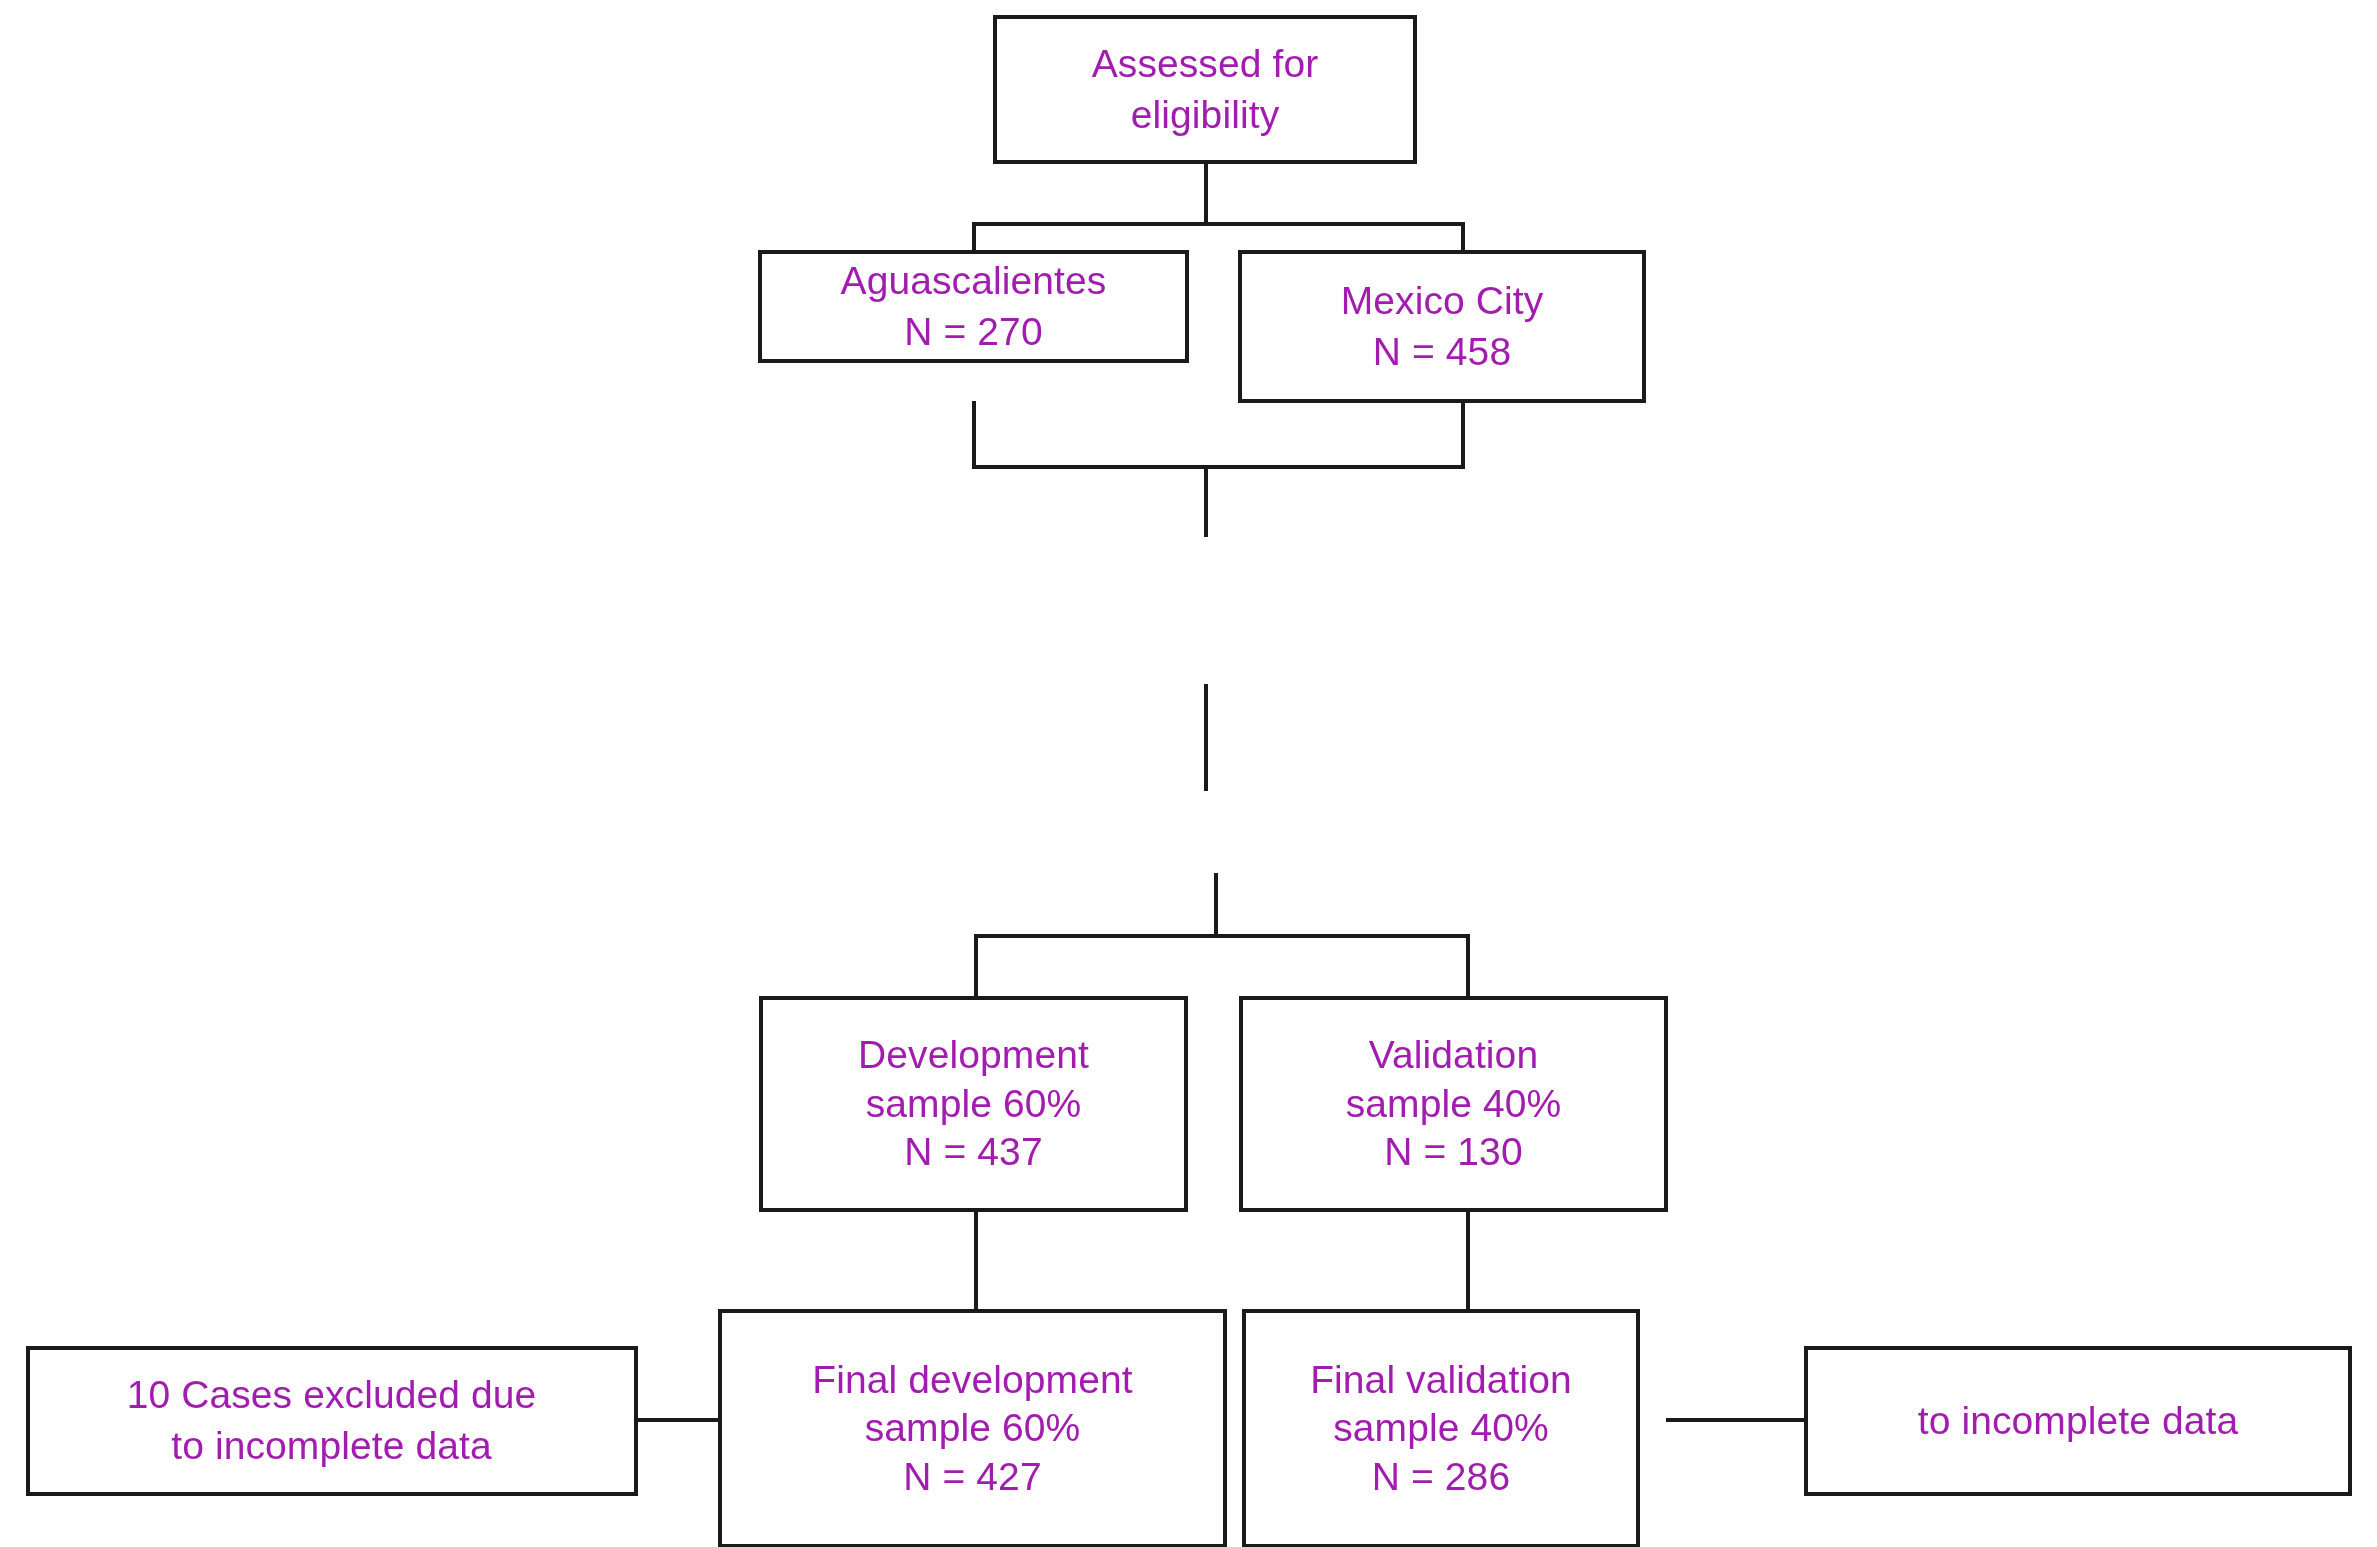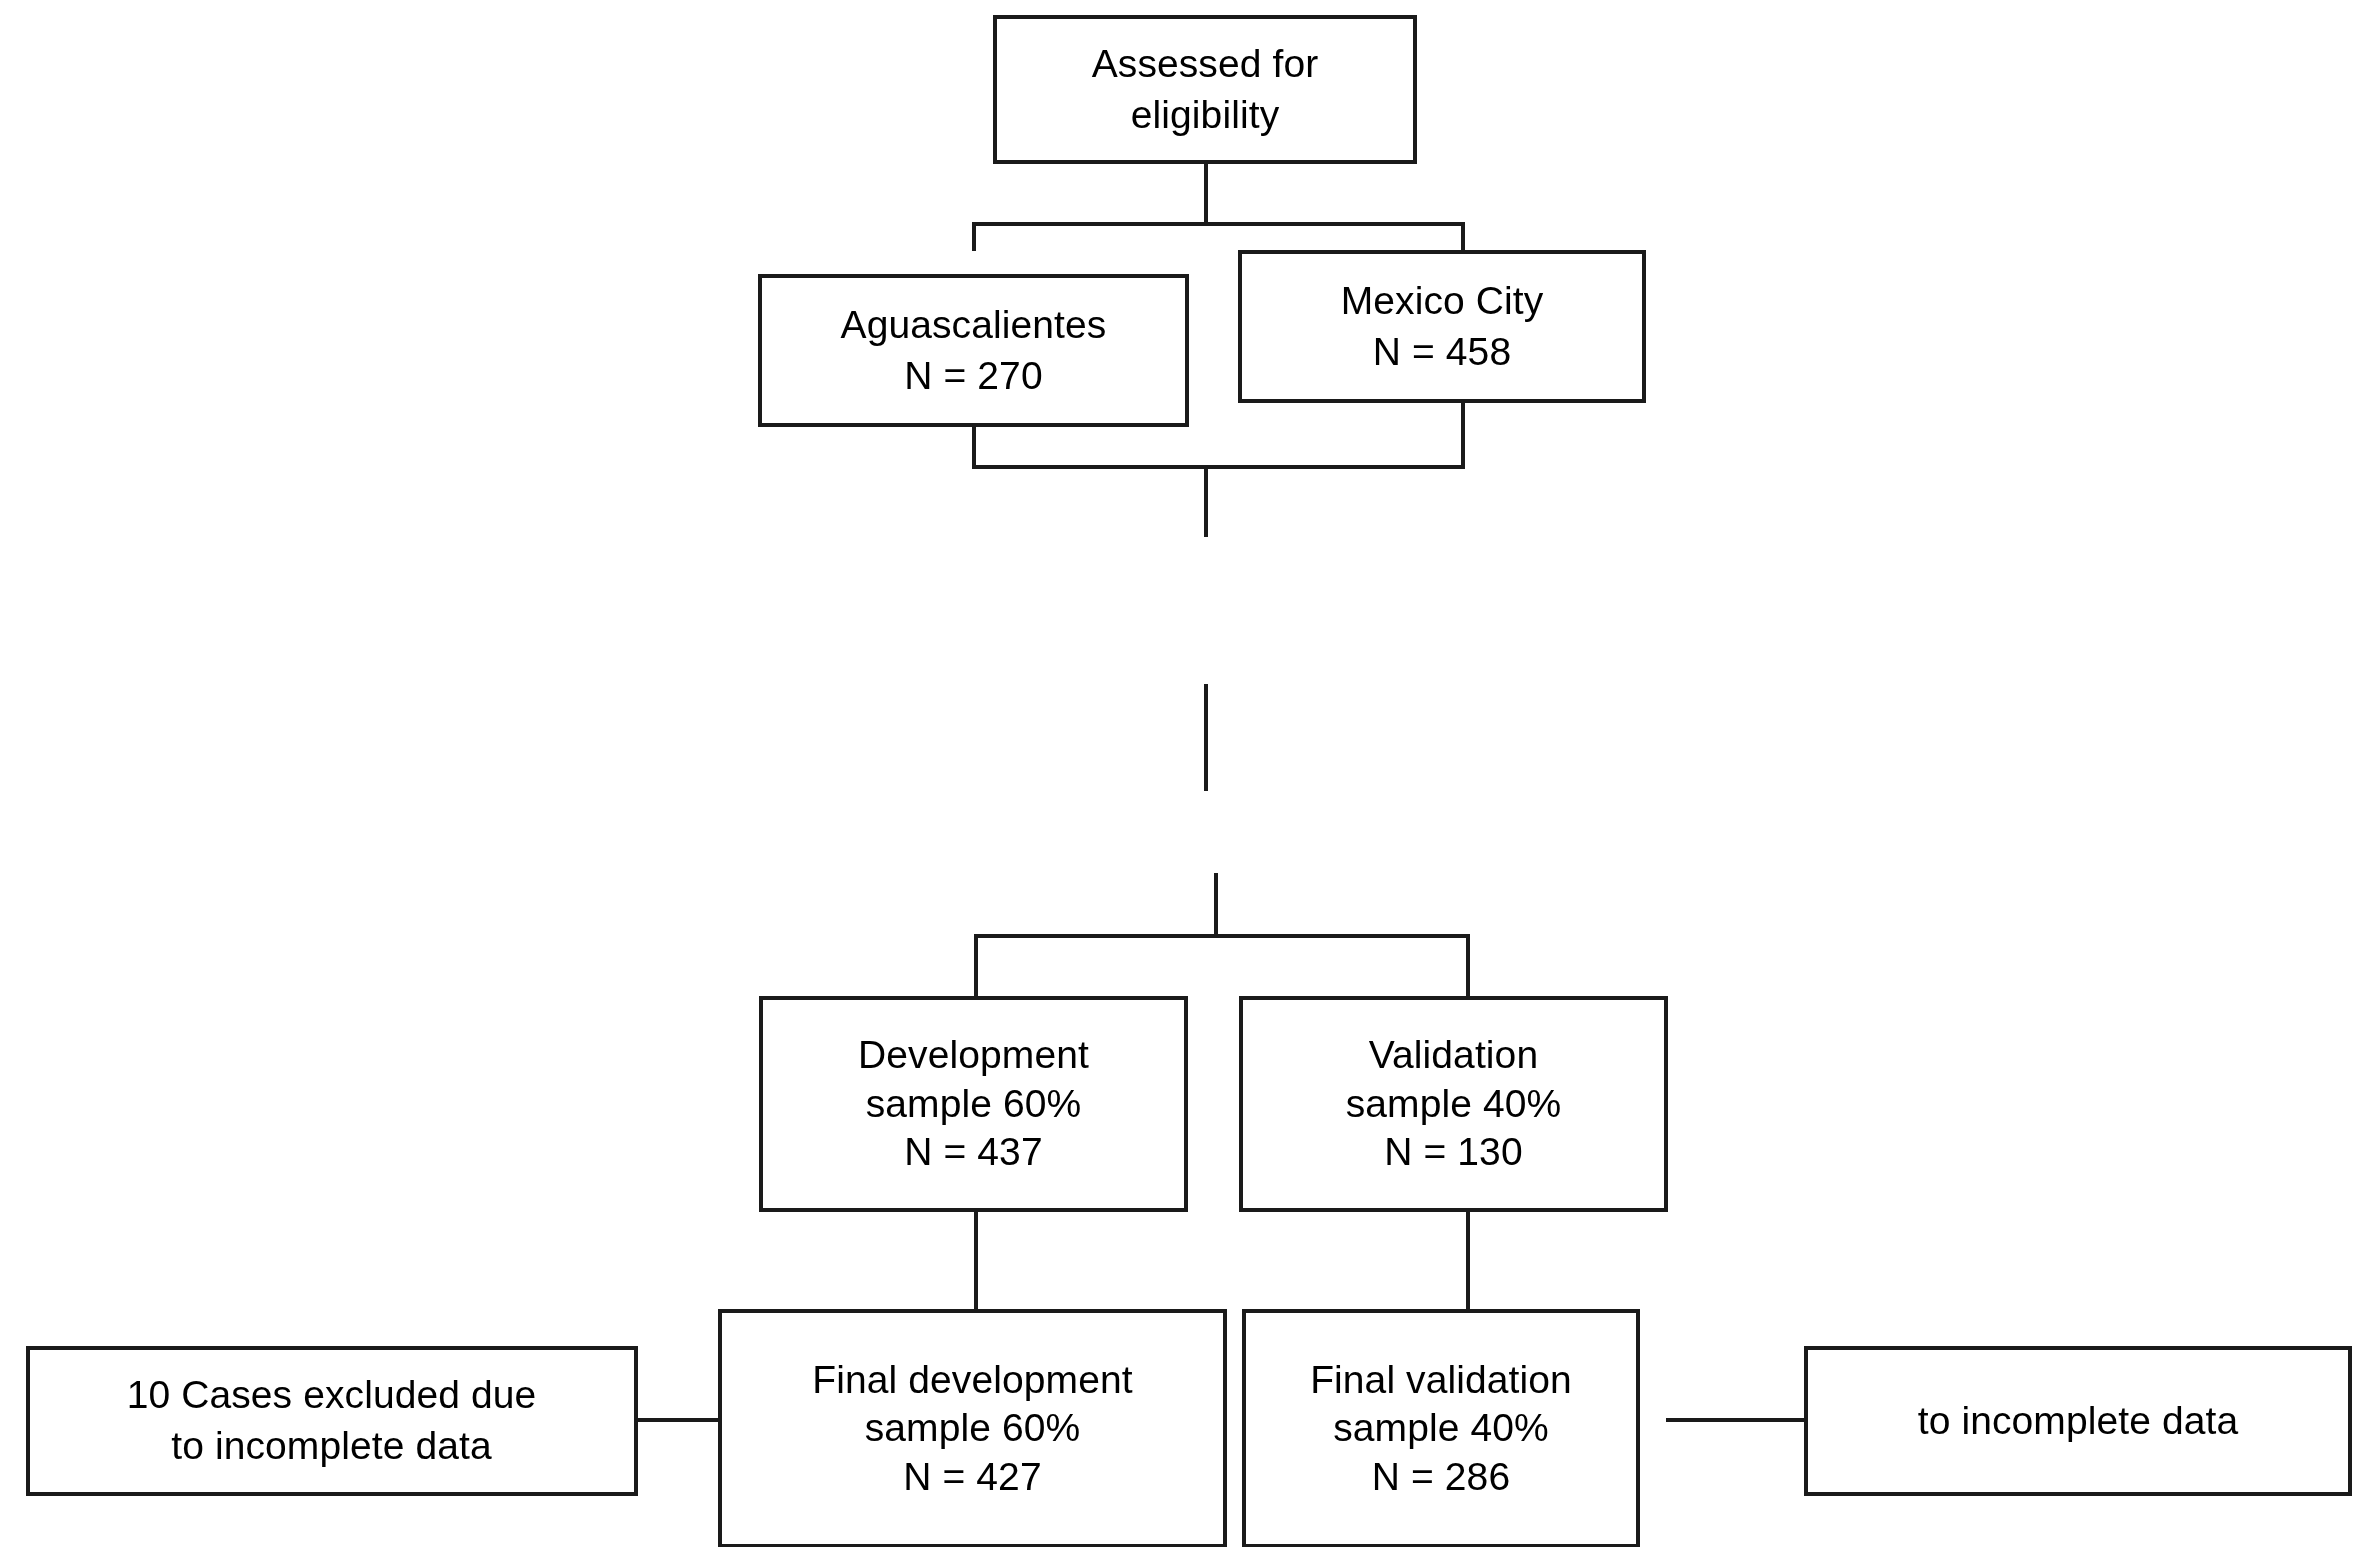--- a/index.html
+++ b/index.html
@@ -8,21 +8,21 @@
     padding: 0;
     background: #ffffff;
   }
   #canvas {
     position: relative;
     width: 2377px;
     height: 1547px;
     background: #ffffff;
     overflow: hidden;
     font-family: "Liberation Sans", sans-serif;
-    color: #000000;
+    color: #a21caf;
   }
   .node {
     position: absolute;
     box-sizing: border-box;
     border: 4.2px solid #1a1a1a;
     background: #ffffff;
     display: flex;
     flex-direction: column;
     align-items: center;
     justify-content: center;
@@ -71,21 +71,21 @@
   <div class="connector v" style="left:1466px; top:1210px; height:102px;"></div>
 
   <div class="connector h" style="left:574px; top:1418px; width:149px;"></div>
   <div class="connector h" style="left:1666px; top:1418px; width:142px;"></div>
 
   <div class="node" style="left:993px; top:15.3px; width:424px; height:149px;">
     <span class="line">Assessed for</span>
     <span class="line">eligibility</span>
   </div>
 
-  <div class="node" style="left:758px; top:250px; width:431px; height:153px;margin-top:24px;">
+  <div class="node" style="left:758px; top:250px; width:431px; height:113px;">
     <span class="line">Aguascalientes</span>
     <span class="line">N = 270</span>
   </div>
 
   <div class="node" style="left:1238px; top:250px; width:408px; height:153px;">
     <span class="line">Mexico City</span>
     <span class="line">N = 458</span>
   </div>
 
 

